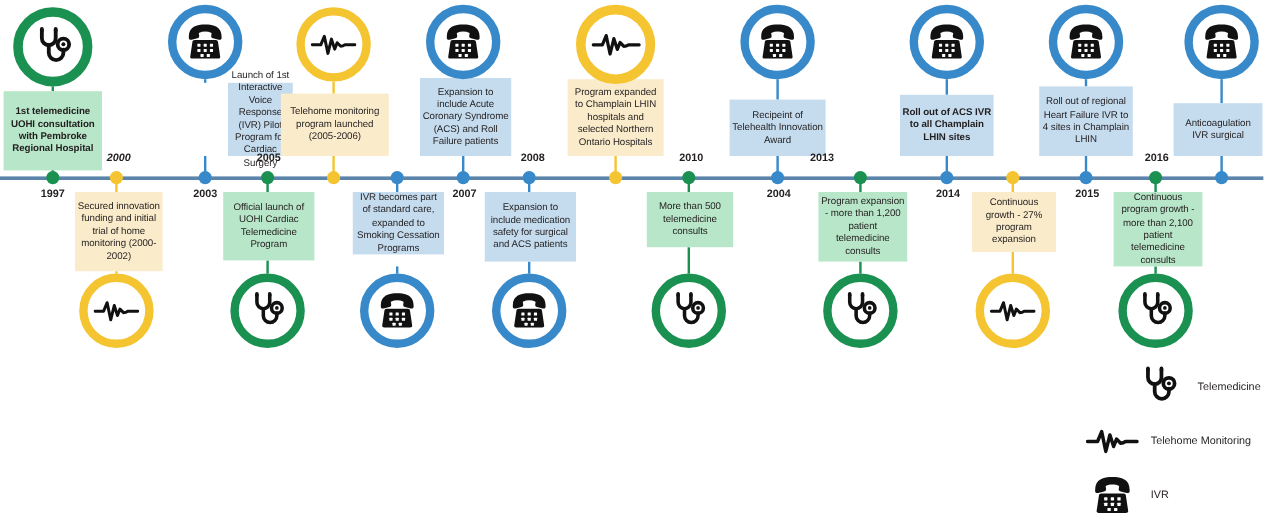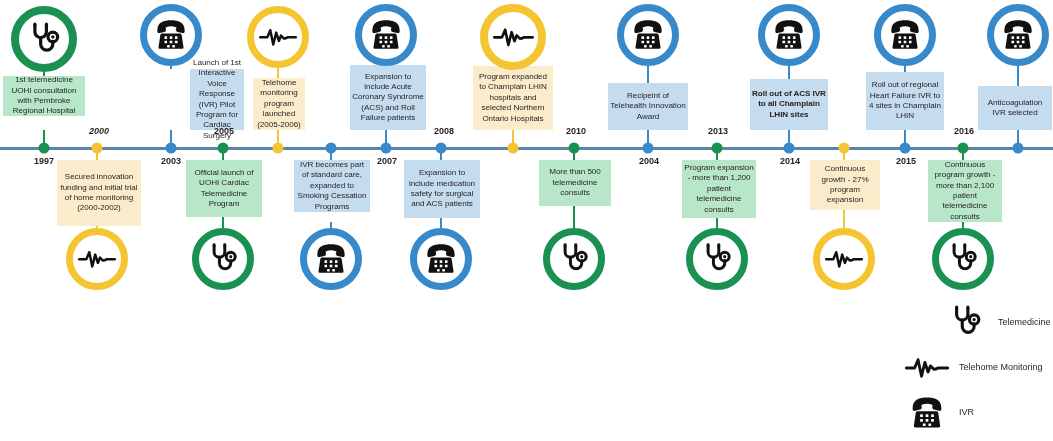--- a/index.html
+++ b/index.html
@@ -129,33 +129,33 @@
       <div class="stem" style="left: 844px; background: rgb(245, 196, 49); top: 147px; height: 13px;"></div>
       <div class="stem" style="left: 844px; background: rgb(245, 196, 49); top: 210px; height: 18px;"></div>
       <div class="stem" style="left: 905px; background: rgb(55, 137, 201); top: 130px; height: 17px;"></div>
       <div class="stem" style="left: 905px; background: rgb(55, 137, 201); top: 66px; height: 6px;"></div>
       <div class="stem" style="left: 963px; background: rgb(26, 145, 80); top: 147px; height: 13px;"></div>
       <div class="stem" style="left: 963px; background: rgb(26, 145, 80); top: 222px; height: 6px;"></div>
       <div class="stem" style="left: 1018px; background: rgb(55, 137, 201); top: 130px; height: 17px;"></div>
       <div class="stem" style="left: 1018px; background: rgb(55, 137, 201); top: 66px; height: 20px;"></div>
     </div>
   <div id="boxes">
-      <div class="ebox bx-green" style="left: 44px; top: 76px; width: 82px; height: 40px;">
+      <div class="ebox bx-green" style="left: 44px; top: 76px; width: 82px; height: 66px; font-weight: bold;">
         <span>1st telemedicine UOHI consultation with Pembroke Regional Hospital</span>
       </div>
-      <div class="ebox bx-yellow" style="left: 99px; top: 160px; width: 84px; height: 66px; justify-content: center;">
+      <div class="ebox bx-yellow" style="left: 99px; top: 160px; width: 73px; height: 66px; justify-content: center;">
         <span>Secured innovation funding and initial trial of home monitoring (2000-2002)</span>
       </div>
       <div class="ebox bx-blue" style="left: 172px; top: 69px; width: 54px; height: 61px; margin-left: 45px;">
         <span>Launch of 1st Interactive Voice Response (IVR) Pilot Program for Cardiac Surgery</span>
       </div>
       <div class="ebox bx-green" style="left: 224px; top: 160px; width: 76px; height: 57px;">
         <span>Official launch of UOHI Cardiac Telemedicine Program</span>
       </div>
-      <div class="ebox bx-yellow" style="left: 279px; top: 78px; width: 52px; height: 52px;">
+      <div class="ebox bx-yellow" style="left: 279px; top: 78px; width: 90px; height: 52px;">
         <span>Telehome monitoring program launched (2005-2006)</span>
       </div>
       <div class="ebox bx-blue" style="left: 332px; top: 160px; width: 76px; height: 52px;">
         <span>IVR becomes part of standard care, expanded to Smoking Cessation Programs</span>
       </div>
       <div class="ebox bx-blue" style="left: 388px; top: 65px; width: 76px; height: 65px;">
         <span>Expansion to include Acute Coronary Syndrome (ACS) and Roll Failure patients</span>
       </div>
       <div class="ebox bx-blue" style="left: 442px; top: 160px; width: 76px; height: 58px;">
         <span>Expansion to include medication safety for surgical and ACS patients</span>
@@ -178,33 +178,33 @@
       <div class="ebox bx-yellow" style="left: 845px; top: 160px; width: 70px; height: 50px;">
         <span>Continuous growth - 27% program expansion</span>
       </div>
       <div class="ebox bx-blue" style="left: 905px; top: 72px; width: 78px; height: 58px;">
         <span>Roll out of regional Heart Failure IVR to 4 sites in Champlain LHIN</span>
       </div>
       <div class="ebox bx-green" style="left: 965px; top: 160px; width: 74px; height: 62px;">
         <span>Continuous program growth - more than 2,100 patient telemedicine consults</span>
       </div>
       <div class="ebox bx-blue" style="left: 1015px; top: 86px; width: 74px; height: 44px;">
-        <span>Anticoagulation IVR selected</span>
+        <span>Anticoagulation IVR surgical</span>
       </div>
     </div>
   <div id="years">
       <div class="year" style="left: 44px; top: 156px;">1997</div>
       <div class="year" style="left: 99px; top: 126px; font-style: italic;">2000</div>
       <div class="year" style="left: 171px; top: 156px;">2003</div>
       <div class="year" style="left: 224px; top: 126px;">2005</div>
       <div class="year" style="left: 387px; top: 156px;">2007</div>
       <div class="year" style="left: 444px; top: 126px;">2008</div>
       <div class="year" style="left: 576px; top: 126px;">2010</div>
       <div class="year" style="left: 649px; top: 156px;">2004</div>
-      <div class="year" style="left: 718px; top: 126px;">2013</div>
+      <div class="year" style="left: 685px; top: 126px;">2013</div>
       <div class="year" style="left: 790px; top: 156px;">2014</div>
       <div class="year" style="left: 906px; top: 156px;">2015</div>
       <div class="year" style="left: 964px; top: 126px;">2016</div>
     </div>
   <div id="dots">
       <div class="axis-dot" style="left: 44px; top: 148px; background: rgb(26, 145, 80);"></div>
       <div class="axis-dot" style="left: 97px; top: 148px; background: rgb(245, 196, 49);"></div>
       <div class="axis-dot" style="left: 171px; top: 148px; background: rgb(55, 137, 201);"></div>
       <div class="axis-dot" style="left: 223px; top: 148px; background: rgb(26, 145, 80);"></div>
       <div class="axis-dot" style="left: 278px; top: 148px; background: rgb(245, 196, 49);"></div>

